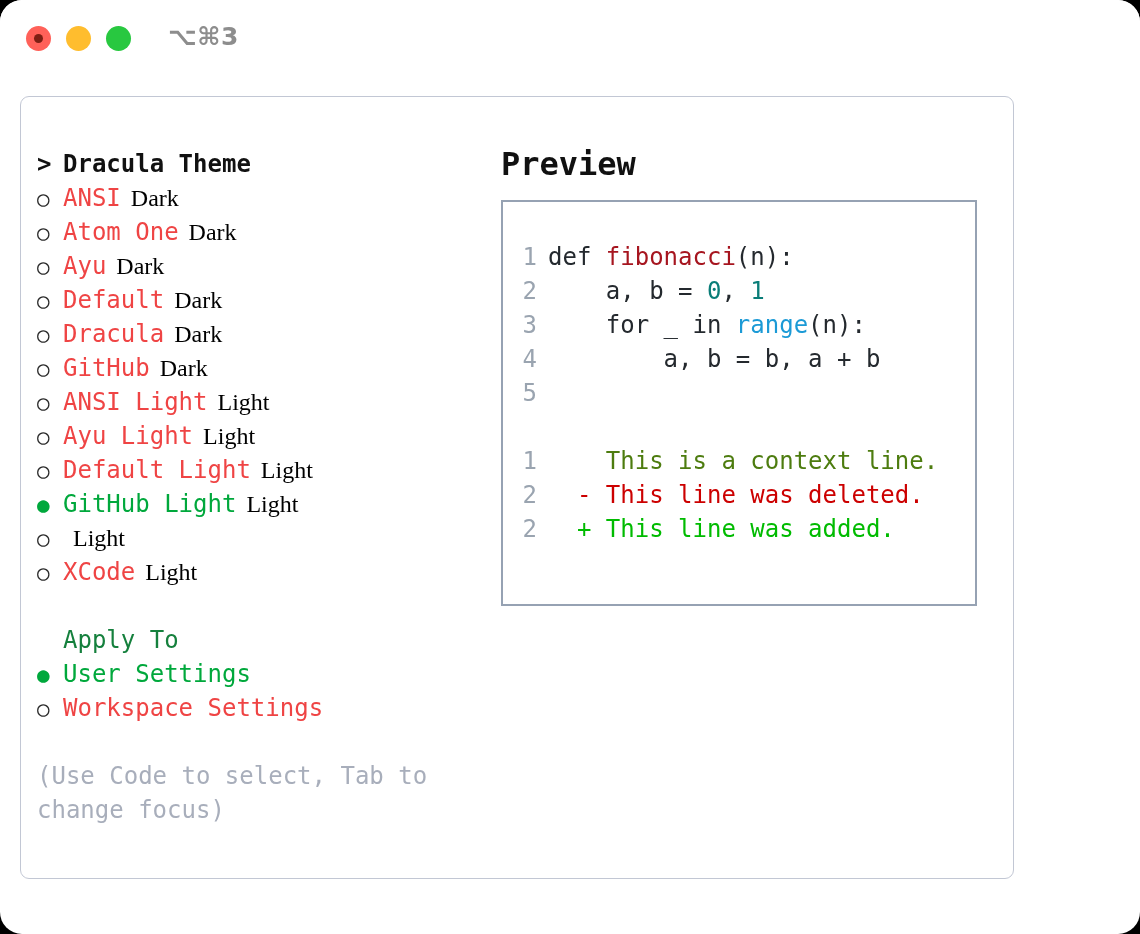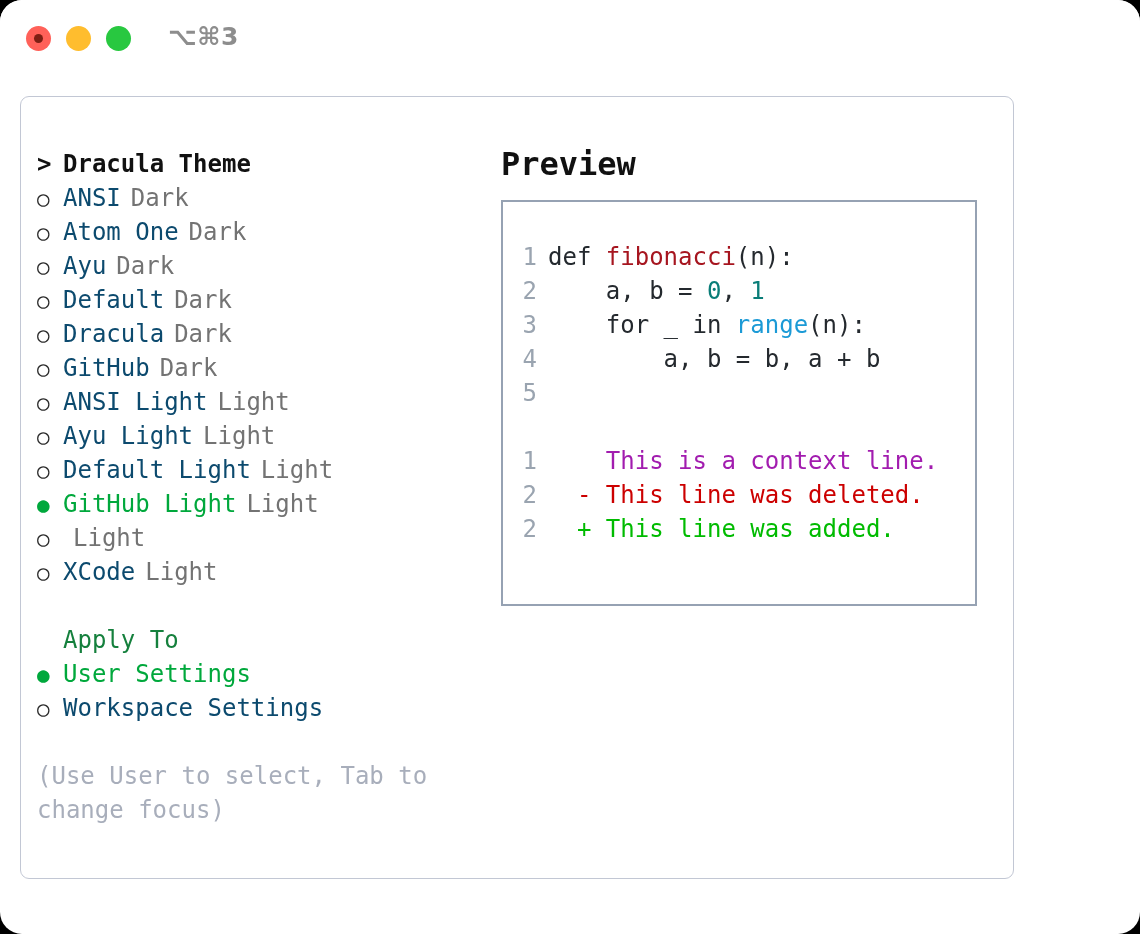--- a/index.html
+++ b/index.html
@@ -122,25 +122,26 @@
     font-size: 24px;
   }
   .marker-dot-empty { color: #2b2b2b; }
   .marker-dot-full  { color: #00a83c; }
   .marker-blank     { color: transparent; }
 
   .row-head {
     font-weight: 700;
     color: #111111;
   }
-  .row-label { color: #0c4a6e; }
+  .row-label { color: #ef4444; }
   .row-label.selected { color: #00a83c; }
   .row-variant {
-    color: #737373;
+    color: #000000;
     margin-left: 10px;
+    font-family: Liberation Serif, serif;
   }
 
   .spacer-row { height: 34px; }
 
   .apply-head {
     font-size: 24px;
     line-height: 34px;
     color: #15803d;
   }
 
@@ -199,21 +200,21 @@
     margin-right: 11px;
   }
   .code-text { color: #24292e; text-align: right; }
   .tok-fn    { color: #a6151f; }
   .tok-num   { color: #0a7d78; }
   .tok-call  { color: #1b9ad6; }
   .tok-kw    { color: #24292e; }
   .tok-plain { color: #24292e; }
 
   .diff-gap { height: 34px; }
-  .diff-ctx { color: #a21caf; text-align: right; }
+  .diff-ctx { color: #4d7c0f; text-align: right; }
   .diff-del { color: #cc0000; }
   .diff-add { color: #00bb00; }
 </style>
 </head>
 <body>
 
 <div class="window">
 
   <div class="titlebar">
     <div class="lights">
@@ -307,21 +308,21 @@
             <div class="list-row">
               <span class="marker marker-dot-full">●</span>
               <span class="row-label selected">User Settings</span>
             </div>
             <div class="list-row">
               <span class="marker marker-dot-empty">○</span>
               <span class="row-label">Workspace Settings</span>
             </div>
           </div>
 
-        <div class="hint">(Use User to select, Tab to change focus)</div>
+        <div class="hint">(Use Code to select, Tab to change focus)</div>
       </div>
 
       <div class="right-col">
         <div class="preview-title">Preview</div>
 
         <div class="preview-box">
           <div class="code-area">
             <div id="code-lines">
                 <div class="code-line"><span class="gutter">1</span><span class="code-text"><span class="tok-kw">def </span><span class="tok-fn">fibonacci</span><span class="tok-plain">(n):</span></span></div>
                 <div class="code-line"><span class="gutter">2</span><span class="code-text"><span class="tok-plain">    a, b = </span><span class="tok-num">0</span><span class="tok-plain">, </span><span class="tok-num">1</span></span></div>

